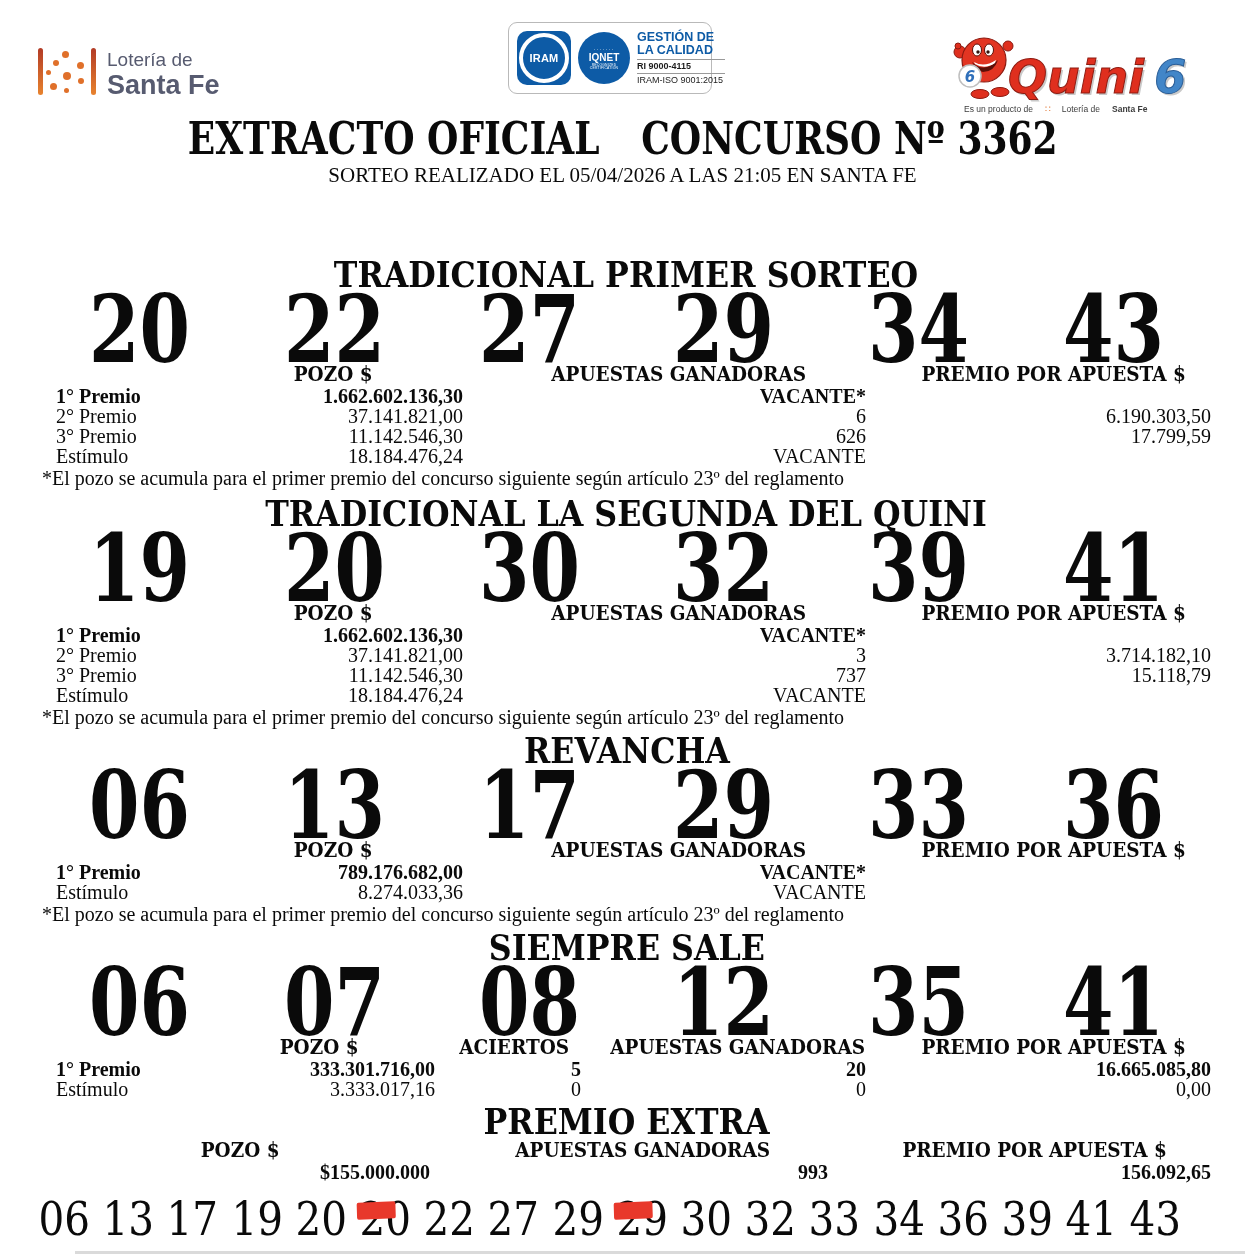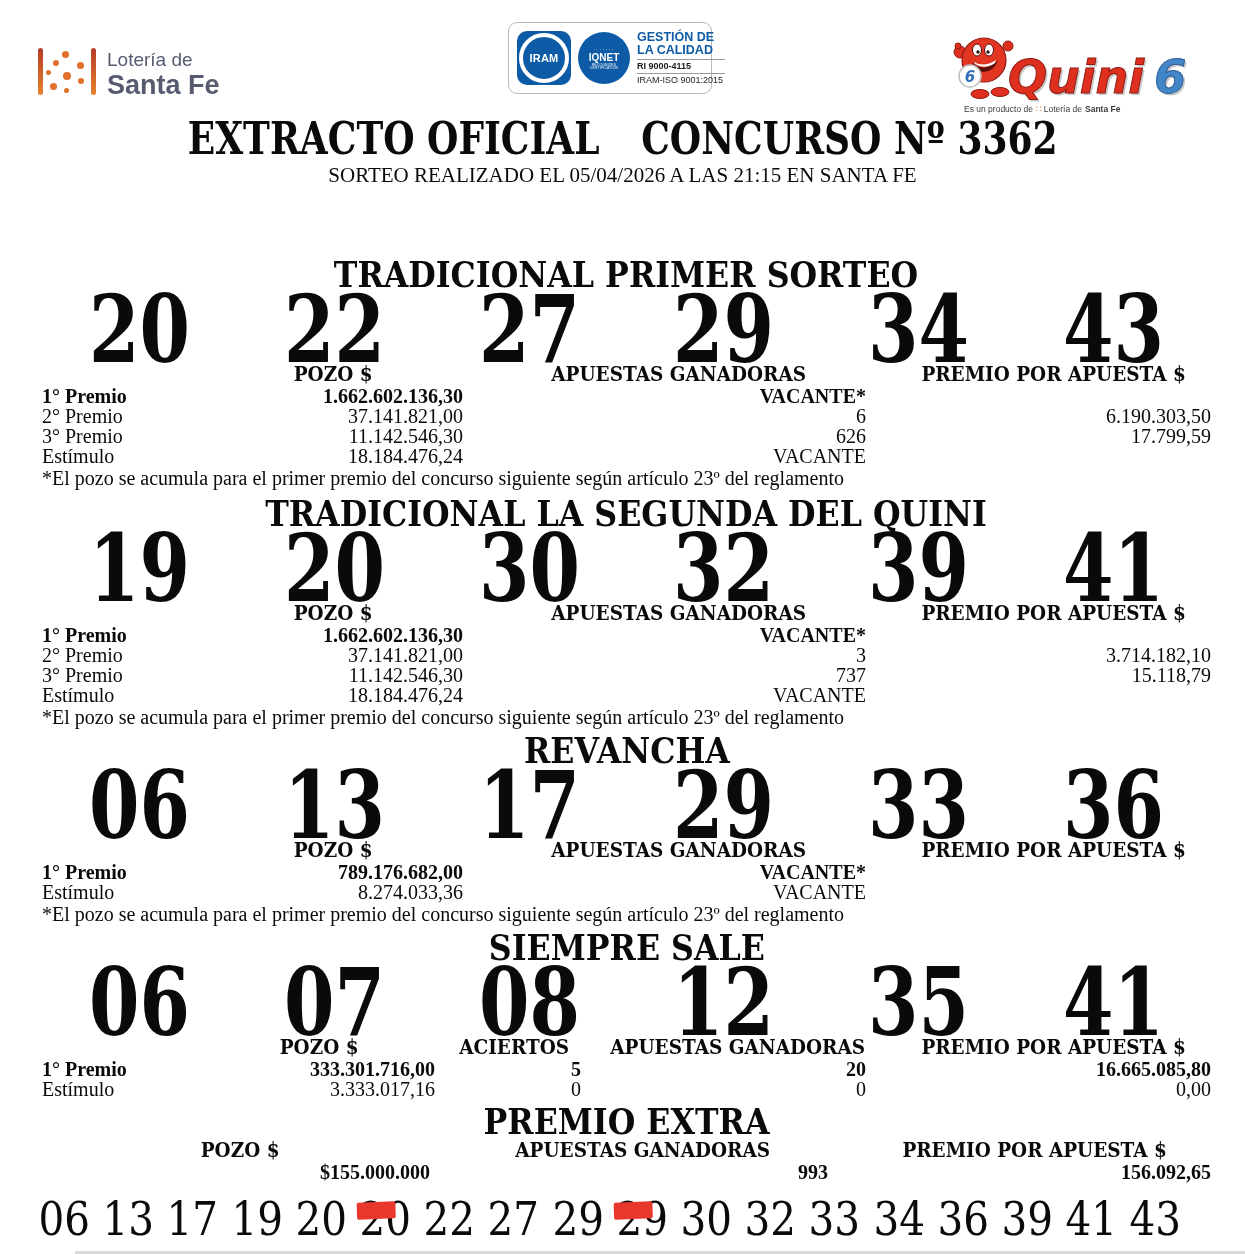--- a/index.html
+++ b/index.html
@@ -37,21 +37,21 @@
 
   .quini{position:absolute;left:950px;top:24px;width:210px;height:96px;}
   .quini-mascot{position:absolute;left:0;top:2px;}
   .quini-word{position:absolute;left:58px;top:26px;white-space:nowrap;
               font-family:"DejaVu Sans",sans-serif;font-style:italic;font-weight:bold;}
   .quini-word .q{font-size:46px;color:#df2f1e;-webkit-text-stroke:1px #8c1a10;
                  text-shadow:2px 2px 0 #c9c9c9;}
   .quini-word .six{font-size:46px;color:#4286c8;-webkit-text-stroke:1px #2a5d96;
                    text-shadow:2px 2px 0 #c9c9c9;margin-left:10px;}
   .quini-tag{position:absolute;left:14px;top:80px;width:196px;font-family:"Liberation Sans",sans-serif;
-             font-size:8.5px;color:#3c3c3c;display:flex;align-items:flex-start;gap:3px;white-space:nowrap;}
+             font-size:8.5px;color:#3c3c3c;display:flex;align-items:flex-start;gap:12px;white-space:nowrap;}
   .mini-mark{color:#e0702a;font-size:9px;letter-spacing:-1px;}
 
   
   .title-wrap{position:absolute;left:0;top:116px;width:100%;text-align:center;}
   .title-line{display:inline-block;transform:scaleX(.8);white-space:nowrap;
               font-family:"DejaVu Serif",serif;font-weight:bold;font-size:45px;line-height:46px;}
   .title-line .gap{display:inline-block;width:52px;}
   .subtitle{font-size:21px;line-height:24px;margin-top:1px;}
 
   
@@ -63,21 +63,21 @@
   .nums{display:grid;grid-template-columns:repeat(6,1fr);height:70px;margin-top:1px;}
   .big-num{text-align:center;font-family:"DejaVu Serif",serif;font-weight:bold;font-size:93px;
            line-height:72px;transform:scaleX(.78);}
   .tbl{display:grid;}
   .lay-A{grid-template-columns:153px 268px 403px 345px;}
   .lay-B{grid-template-columns:153px 240px 146px 285px 345px;}
   .lay-C{grid-template-columns:388px 398px 383px;}
   .th{line-height:21px;text-align:center;white-space:nowrap;}
   .th i{display:inline-block;font-style:normal;font-family:"DejaVu Serif",serif;font-weight:bold;
         font-size:20.5px;transform:scaleX(.9);transform-origin:100% 50%;}
-  .td{font-size:20px;line-height:20px;text-align:right;white-space:nowrap;}
+  .td{font-size:20px;line-height:20px;text-align:right;white-space:nowrap;margin-left:14px;}
   .lbl{text-align:left;}
   .boldrow{font-weight:bold;}
   .note{font-size:20px;line-height:21px;margin-top:2px;}
   .mt6{margin-top:6px;} .mt4{margin-top:4px;}
 
   
   .bottom-strip{position:absolute;left:35px;right:60px;top:1194px;display:flex;
                 justify-content:space-between;}
   .bn{position:relative;font-family:"DejaVu Serif",serif;font-size:46px;line-height:50px;
       transform:scaleX(.88);}
@@ -153,21 +153,21 @@
       <span class="mini-mark">∷</span>
       <span>Lotería de</span>
       <b>Santa Fe</b>
     </div>
   </div>
 
   <div class="title-wrap">
     <div class="title-line">
       <span>EXTRACTO OFICIAL</span><span class="gap"></span><span>CONCURSO Nº 3362</span>
     </div>
-    <div class="subtitle">SORTEO REALIZADO EL 05/04/2026 A LAS 21:15 EN SANTA FE</div>
+    <div class="subtitle">SORTEO REALIZADO EL 05/04/2026 A LAS 21:05 EN SANTA FE</div>
   </div>
 
   <div class="sections" id="sections">
       <section>
         <h2 class="sec-title"><span>TRADICIONAL PRIMER SORTEO</span></h2>
         <div class="nums">
           <div class="big-num">20</div>
           <div class="big-num">22</div>
           <div class="big-num">27</div>
           <div class="big-num">29</div>

